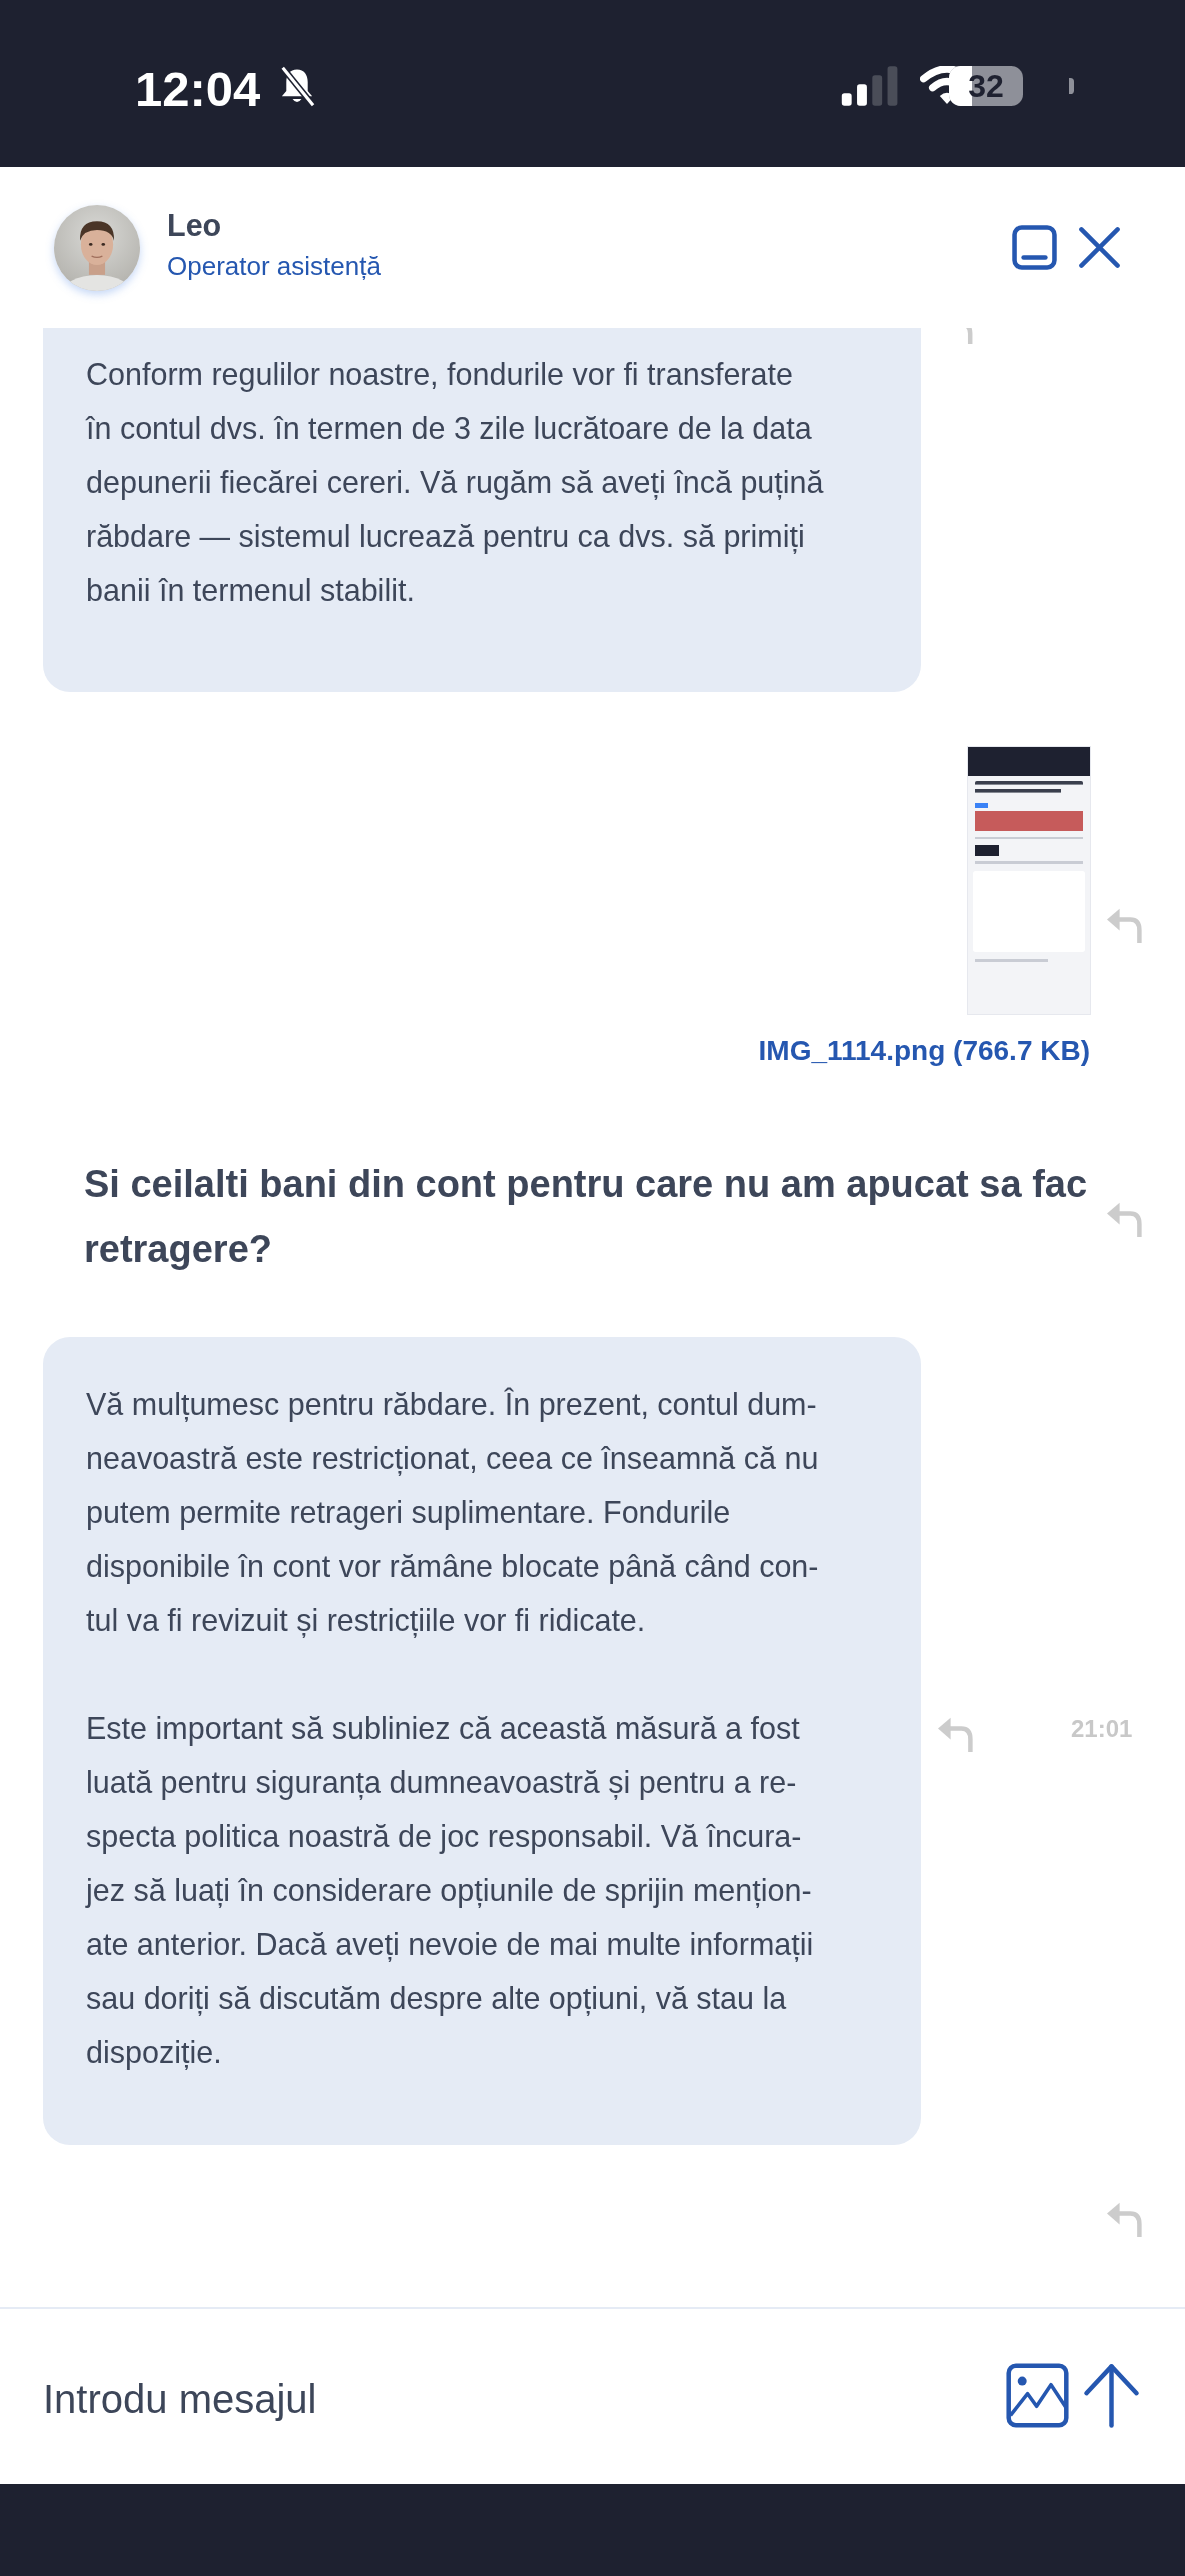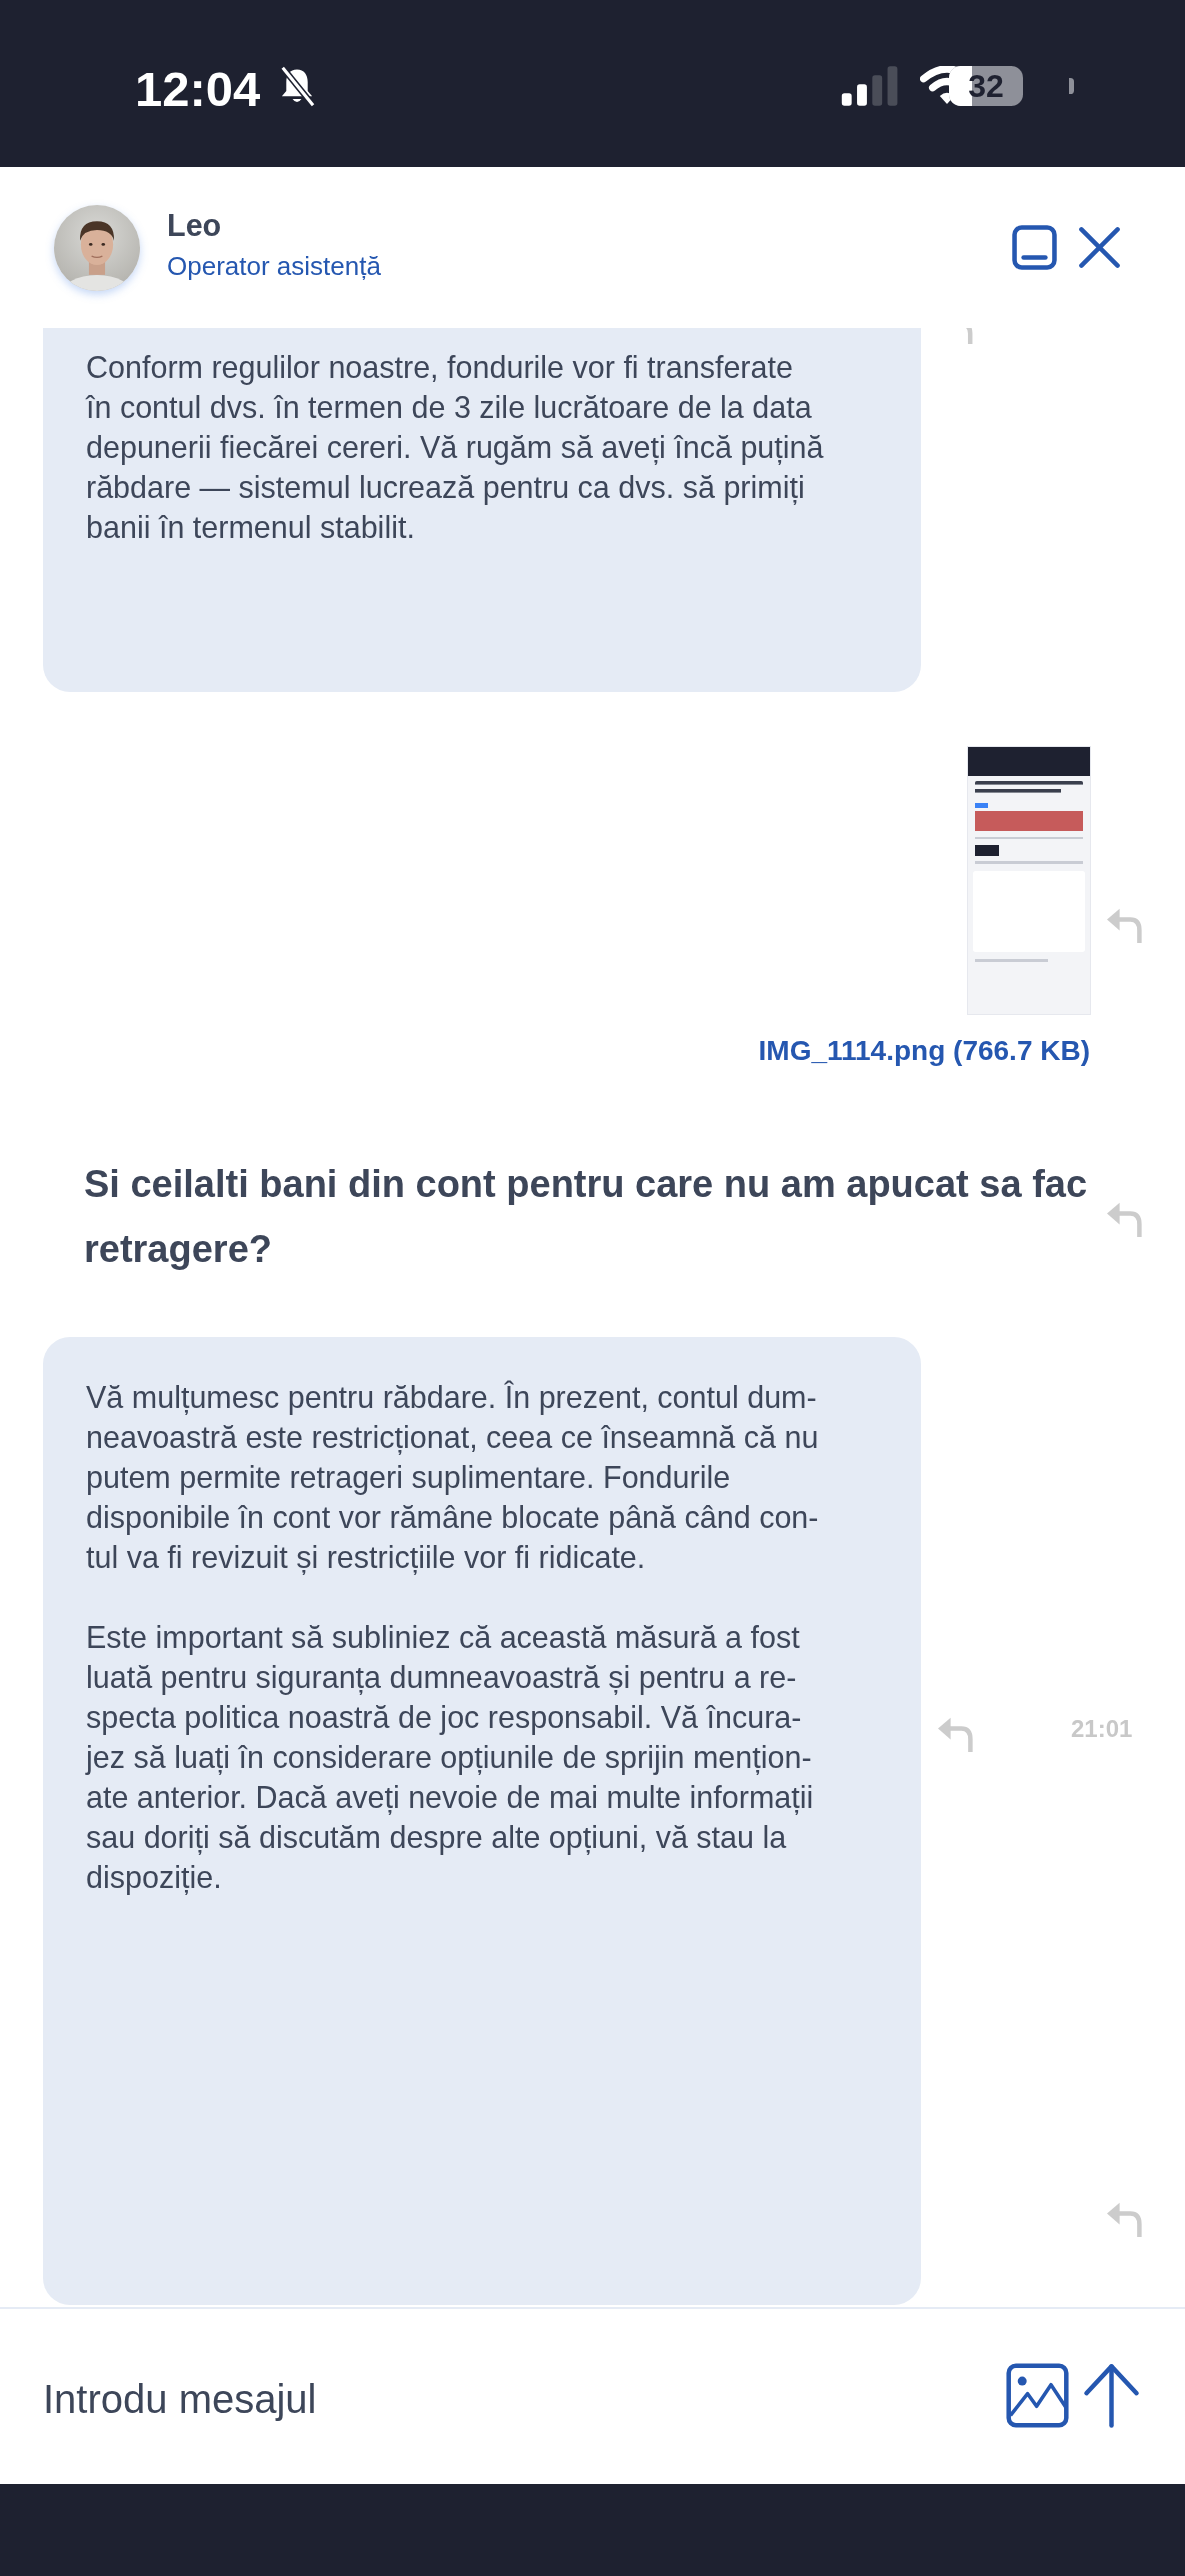--- a/index.html
+++ b/index.html
@@ -22,24 +22,24 @@
   .avatar { position: absolute; left: 54px; top: 38px; width: 86px; height: 86px; border-radius: 50%; overflow: hidden; box-shadow: 0 3.6px 9px rgba(90,140,230,0.35); background: radial-gradient(circle at 50% 35%, #d9d9d6 0%, #b9b8b3 70%, #a3a29d 100%); }
   .avatar svg { width: 86px; height: 86px; display: block; }
   .agent-name { position: absolute; left: 167px; top: 41px; font-size: 30.5px; font-weight: 700; color: #3d4659; }
   .agent-role { position: absolute; left: 167px; top: 84px; font-size: 26px; font-weight: 400; color: #2557b0; }
   .minimize-button { position: absolute; left: 1010px; top: 56px; width: 49px; height: 49px; cursor: pointer; }
   .close-button { position: absolute; left: 1076px; top: 56px; width: 47px; height: 49px; cursor: pointer; }
 
   
   .messages { position: absolute; left: 0; top: 328px; width: 1186px; height: 1979px; overflow: hidden; background: #ffffff; }
   .bubble { position: absolute; left: 43px; width: 878px; background: #e5ebf5; border-radius: 27px; padding: 0 45px 0 43px; }
-  .bubble p { font-size: 30.5px; line-height: 40px; color: #3d4659; white-space: pre-line; }
+  .bubble p { font-size: 30.5px; line-height: 54px; color: #3d4659; white-space: pre-line; }
   .bubble-1 { top: -36px; height: 400px; border-radius: 0 0 27px 27px; }
   .bubble-1 p { padding-top: 55px; }
-  .bubble-2 { top: 1009px; height: 968px; }
+  .bubble-2 { top: 1009px; height: 808px; }
   .bubble-2 p { padding-top: 40px; }
 
   .reply-icon { position: absolute; width: 40px; height: 36px; cursor: pointer; }
   .reply-icon svg { width: 40px; height: 36px; display: block; }
 
   .thumb { position: absolute; left: 967px; top: 418px; width: 124px; height: 269px; background: #f3f4f7; overflow: hidden; border: 0.9px solid #e6e8ee; cursor: pointer; }
   .thumb-top { height: 29px; background: #1e2130; }
   .thumb-title { margin: 5.4px 7.2px 0; height: 20px; border-radius: 1.8px; background: linear-gradient(#3a3f4d,#3a3f4d) 0 0/100% 3.6px no-repeat, linear-gradient(#3a3f4d,#3a3f4d) 0 8px/80% 3.6px no-repeat; }
   .thumb-badge { margin: 1.8px 7.2px; width: 12.6px; height: 4.5px; background: #3b82f6; }
   .thumb-status { margin: 3.6px 7.2px; height: 20px; background: #c65b5b; }

